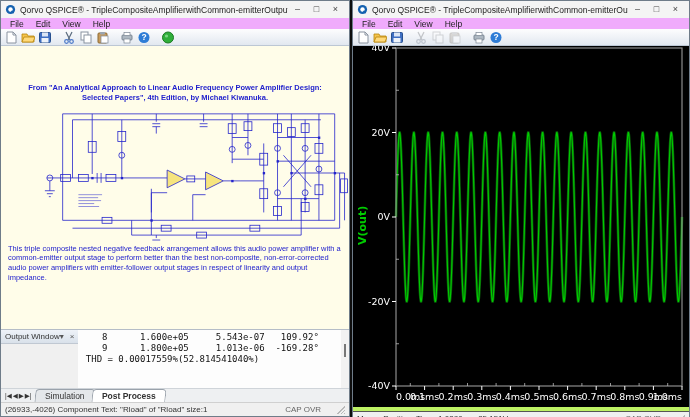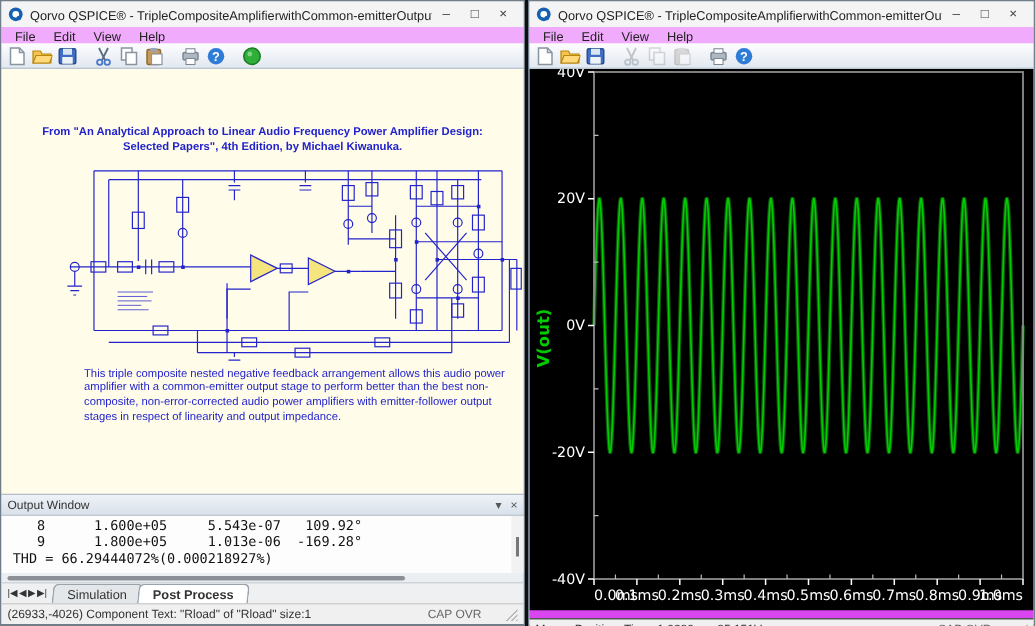--- a/index.html
+++ b/index.html
@@ -29,23 +29,23 @@
   .tb-icon { width:14px; height:13px; flex:none; }
   .tb-icon.disabled { opacity:.35; filter:grayscale(.8); }
   .tb-sep { width:4px; height:1px; }
 
   
   .schematic { flex:1; background:#fffde9; overflow:hidden; position:relative; }
   .sch-heading { margin-top:37px; text-align:center; color:#2222cc;
     font-size:7.5px; line-height:1.3; font-weight:bold; }
   .circuit { display:block; margin-top:1px; }
   .sch-note { margin-top:2px; padding:0 7px; color:#2222cc; font-size:7.5px;
-    line-height:1.3;margin-left:48px; }
-
-  .outputwin { flex:none; height:59px; display:flex; flex-direction:column;
+    line-height:1.3; }
+
+  .outputwin { flex:none; height:59px; display:flex; flex-direction:row;
     border-top:1px solid #b5bdc7; }
   .ow-title { height:14px; background:linear-gradient(#eef2f8,#d9e1ea);
     border-bottom:1px solid #c0c8d2; display:flex; align-items:center;
     padding:0 4px; font-size:8px; color:#333; }
   .ow-btns { margin-left:auto; display:flex; gap:6px; font-size:8px; color:#555; }
   .ow-body { flex:1; background:#fdfdfd; position:relative;
     font-family:"DejaVu Sans Mono", monospace; font-size:9px; line-height:11px;
     color:#111; padding:2px 0 0 2px; overflow:hidden; }
   .out-line { white-space:pre; }
   .ow-vscroll { position:absolute; right:0; top:0; bottom:0; width:8px;
@@ -69,21 +69,21 @@
   .statusbar { flex:none; height:14px; background:#f0f0f0; border-top:1px solid #d0d0d0;
     display:flex; align-items:center; padding:0 4px; font-size:8px; color:#333; }
   .status-right { margin-left:auto; color:#666; display:flex; align-items:center; gap:16px; }
   .grip { width:8px; height:8px; flex:none;
     background:
       linear-gradient(135deg, transparent 50%, #b9b9b9 50%, #b9b9b9 60%, transparent 60%,
       transparent 70%, #b9b9b9 70%, #b9b9b9 80%, transparent 80%,
       transparent 90%, #b9b9b9 90%); }
 
   
-  .plotarea { flex:1; background:#d946ef; position:relative; }
+  .plotarea { flex:1; background:#bef264; position:relative; }
   .statusbar.dark-top { border-top:1px solid #555; }
 </style>
 </head>
 <body>
 
 <div class="window" id="win-left">
   <div class="titlebar">
     <svg class="app-icon" viewBox="0 0 12 12">
       <circle cx="6" cy="6" r="5" fill="#1561b0"></circle>
         <circle cx="6" cy="6" r="2.4" fill="#fff"></circle>
@@ -241,21 +241,21 @@
     <div class="ow-title">
       <span>Output Window</span>
       <span class="ow-btns">
         <span>▾</span>
         <span>×</span>
       </span>
     </div>
     <div class="ow-body">
       <div class="out-line">    8      1.600e+05     5.543e-07   109.92°</div>
         <div class="out-line">    9      1.800e+05     1.013e-06  -169.28°</div>
-        <div class="out-line"> THD = 66.29444072%(0.000218927%)</div>
+        <div class="out-line"> THD = 0.00017559%(52.814541040%)</div>
         <div class="ow-vscroll">
           <div class="ow-vthumb"></div>
         </div>
     </div>
     <div class="ow-hscroll">
         <div class="ow-hthumb"></div>
       </div>
   </div>
 
   <div class="tabbar">

